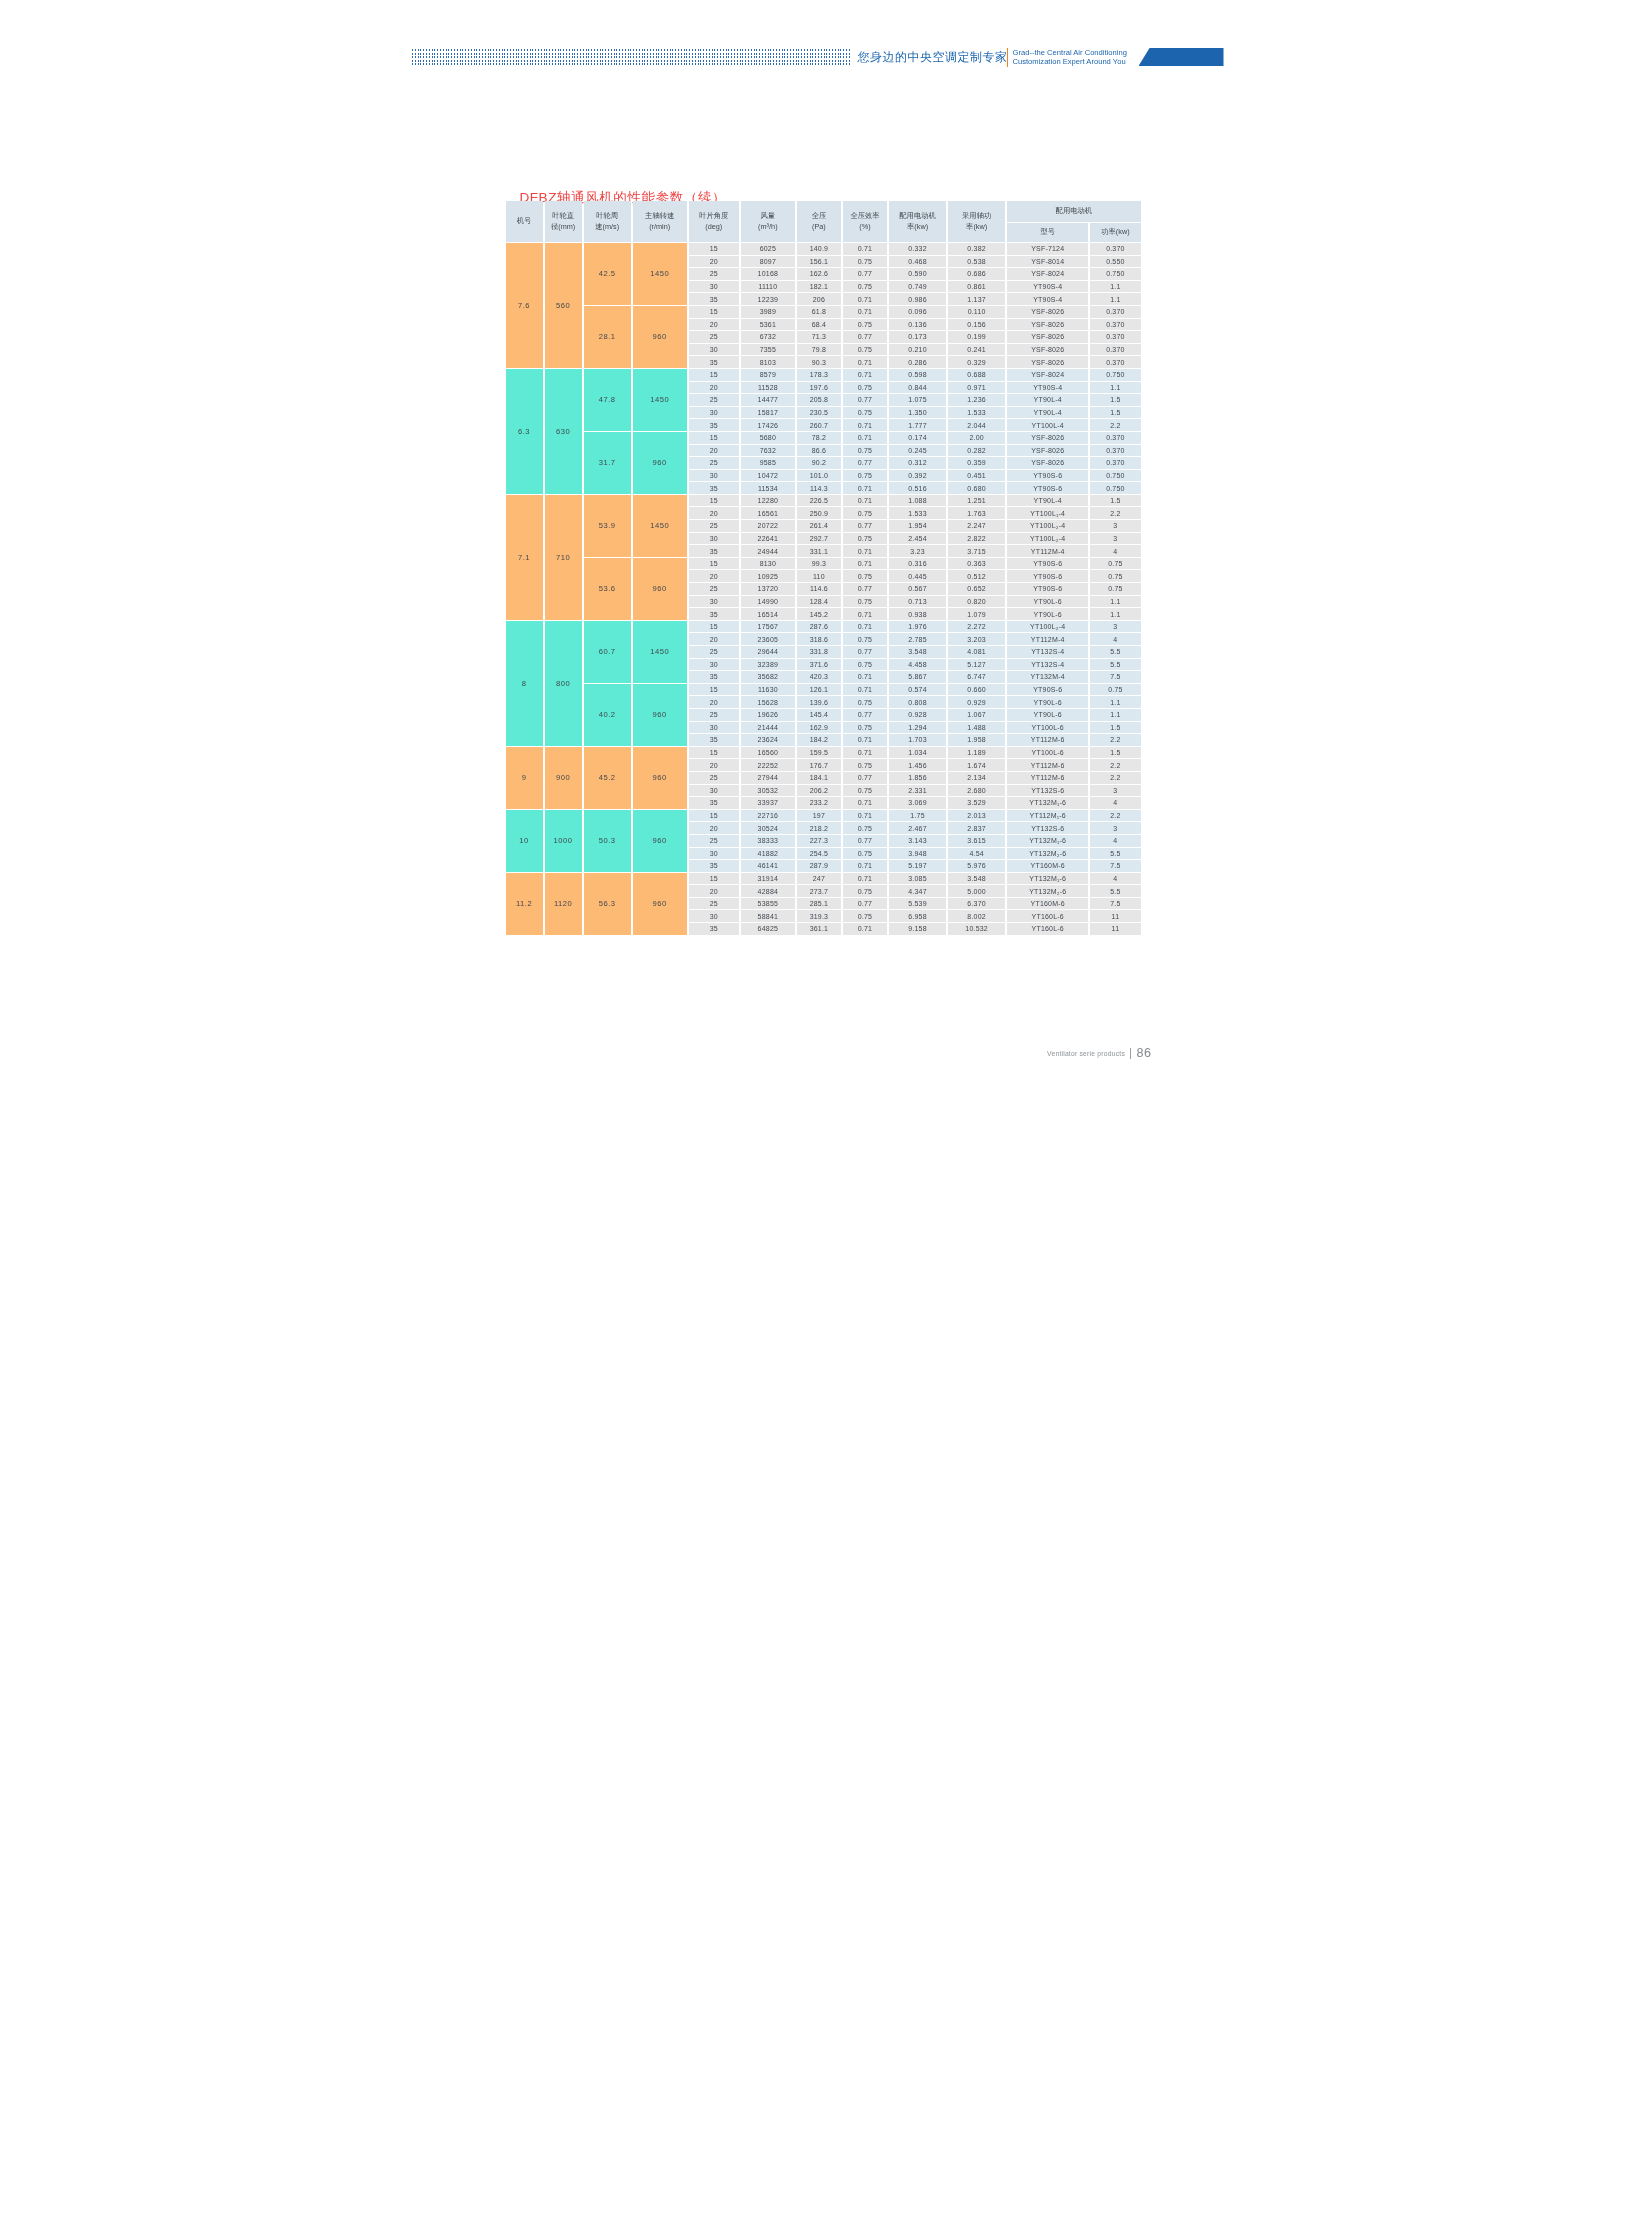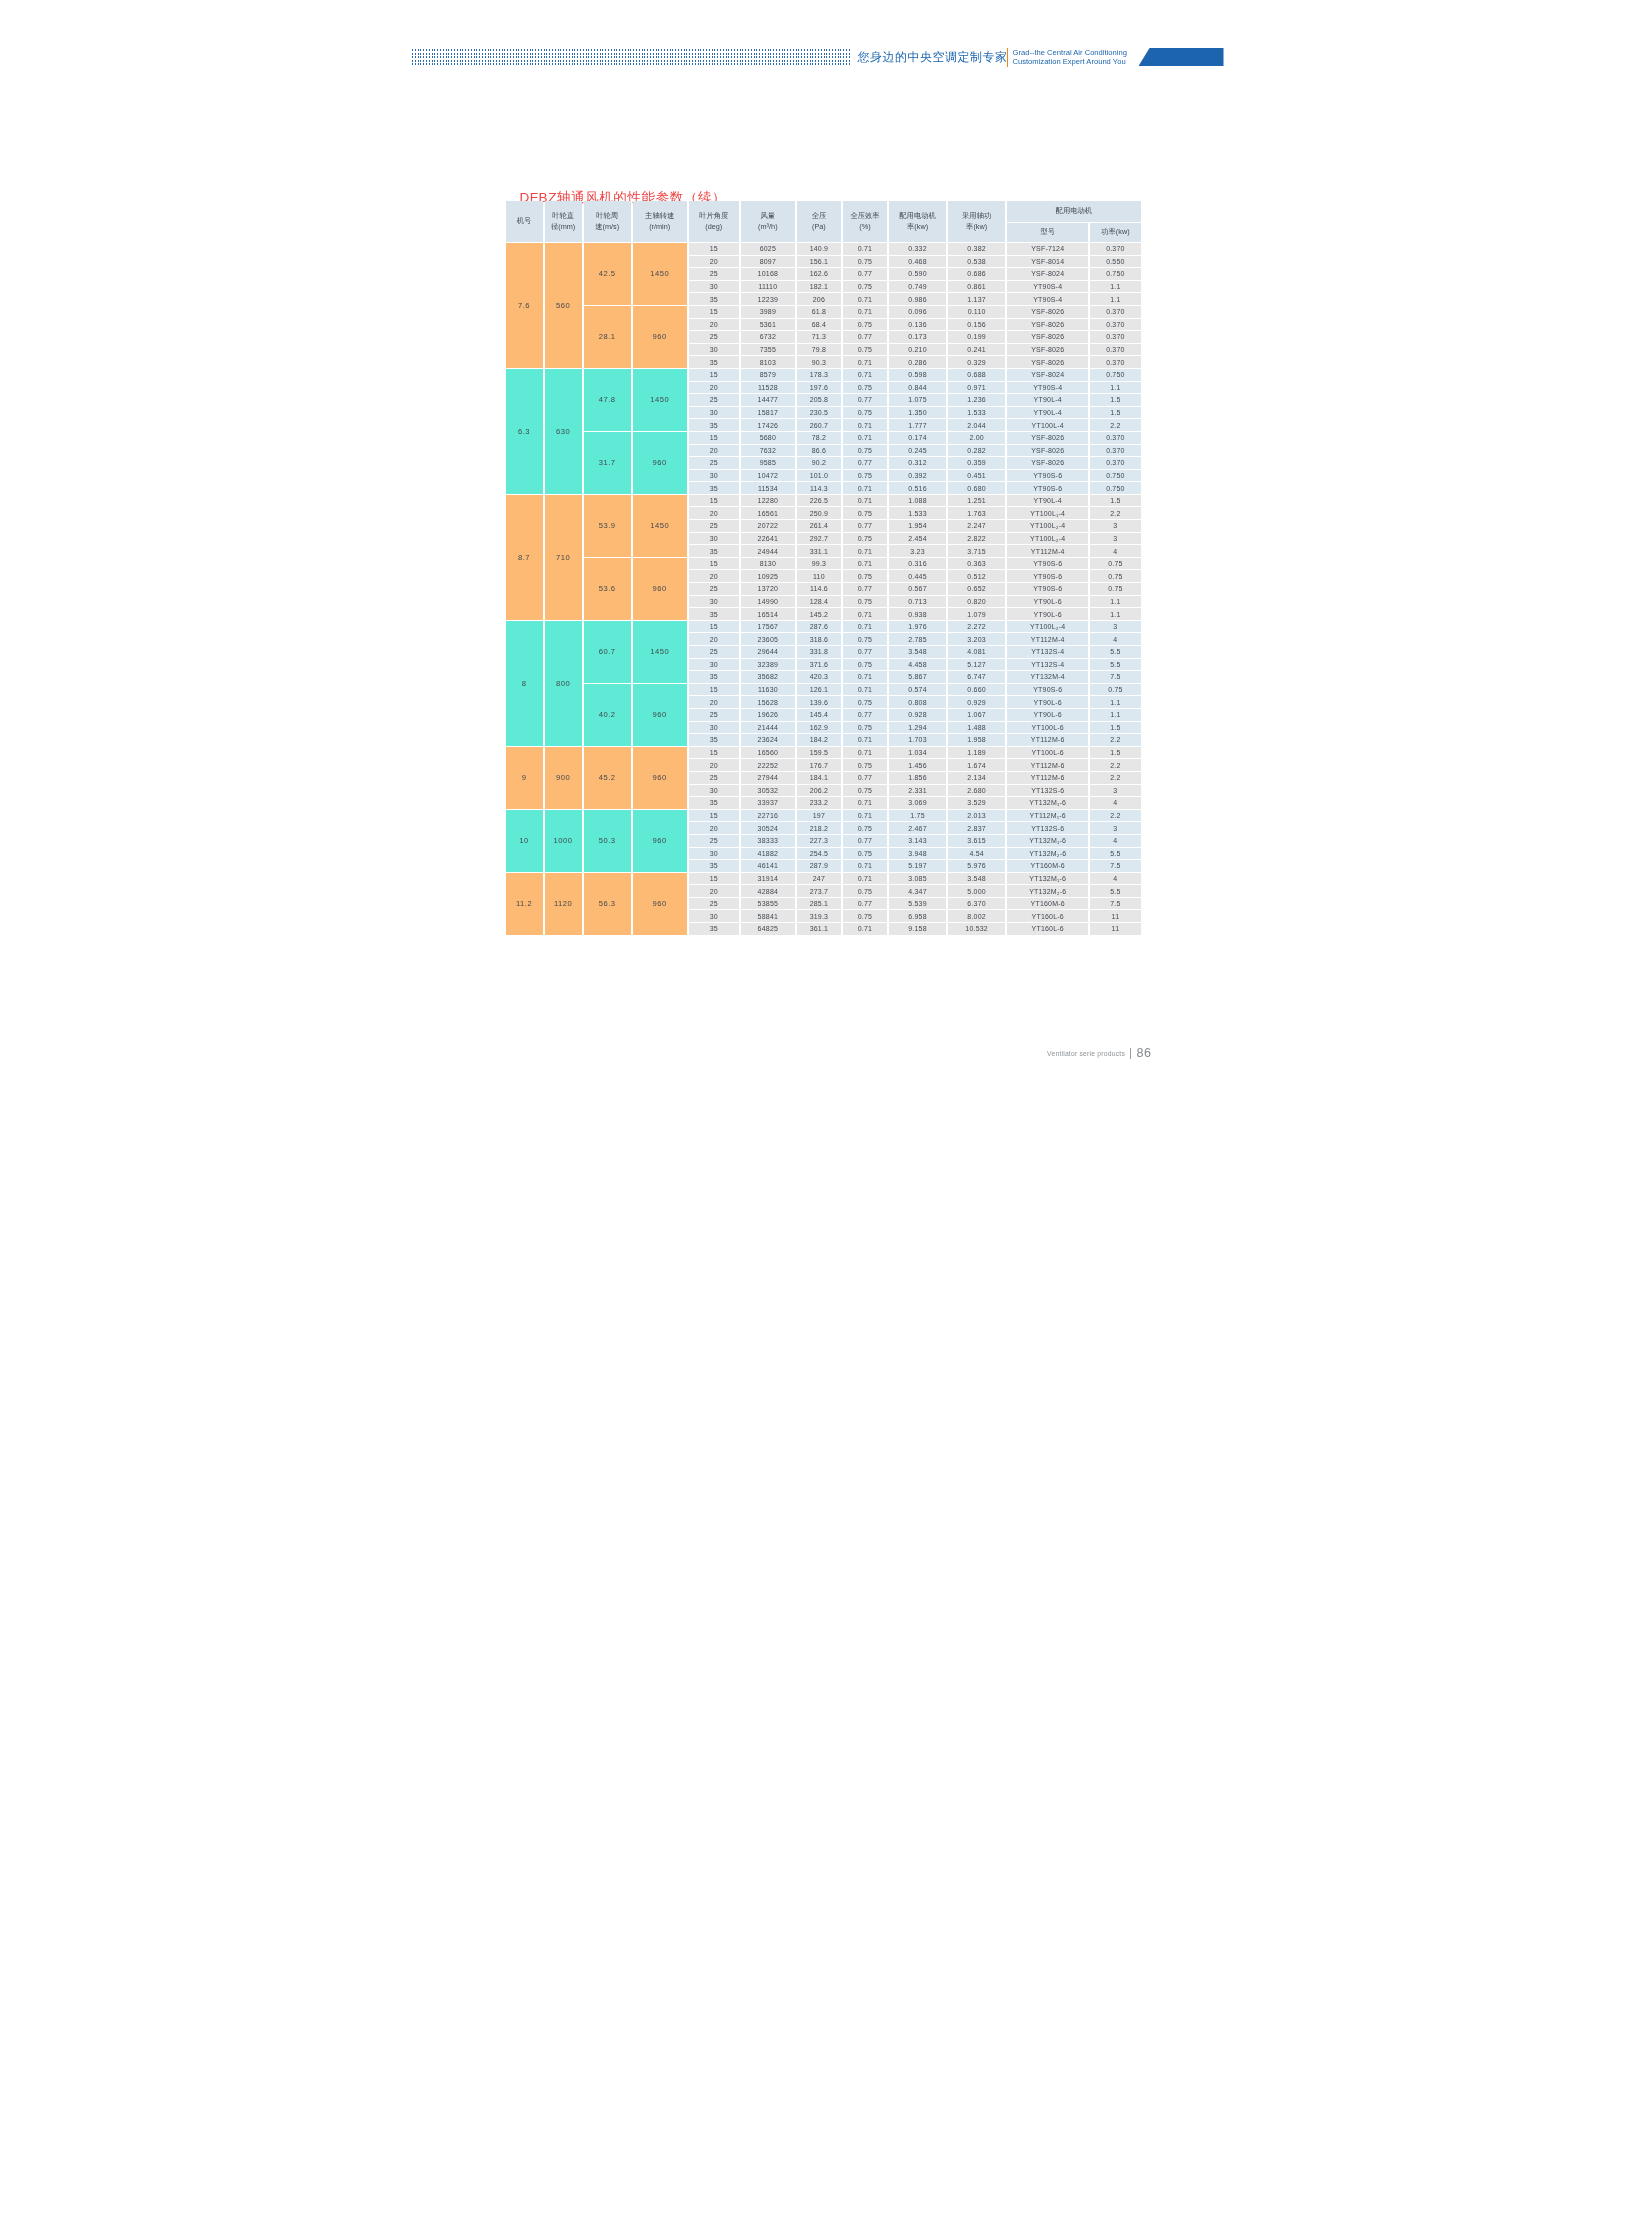--- a/index.html
+++ b/index.html
@@ -315,21 +315,21 @@
           <td class="shade-blue">35</td>
           <td class="shade-blue">11534</td>
           <td class="shade-blue">114.3</td>
           <td class="shade-blue">0.71</td>
           <td class="shade-blue">0.516</td>
           <td class="shade-blue">0.680</td>
           <td class="shade-blue">YT90S-6</td>
           <td class="shade-blue">0.750</td>
         </tr>
         <tr>
-          <td rowspan="10" class="shade-gray merged">8.7</td>
+          <td rowspan="10" class="shade-gray merged">7.1</td>
           <td rowspan="10" class="shade-gray merged">710</td>
           <td rowspan="5" class="shade-gray merged">53.9</td>
           <td rowspan="5" class="shade-gray merged">1450</td>
           <td class="shade-gray">15</td>
           <td class="shade-gray">12280</td>
           <td class="shade-gray">226.5</td>
           <td class="shade-gray">0.71</td>
           <td class="shade-gray">1.088</td>
           <td class="shade-gray">1.251</td>
           <td class="shade-gray">YT90L-4</td>

